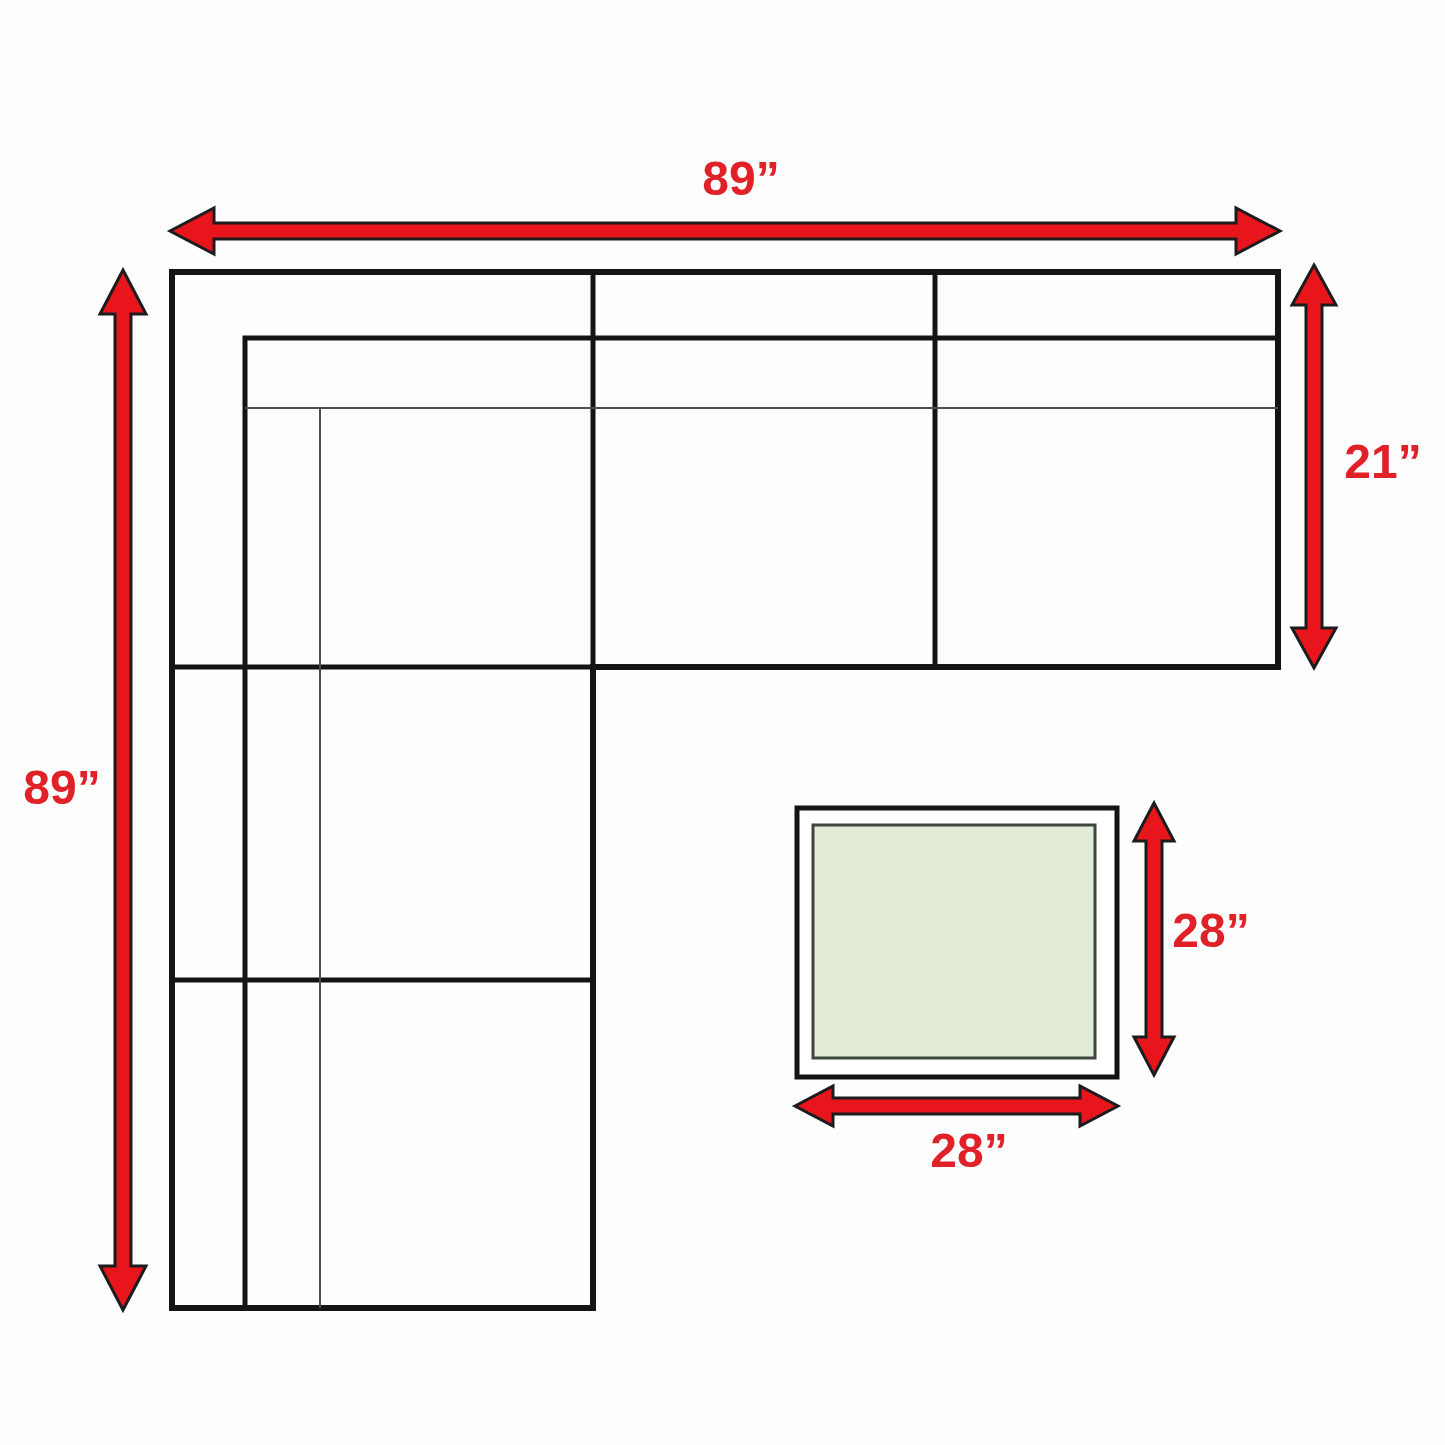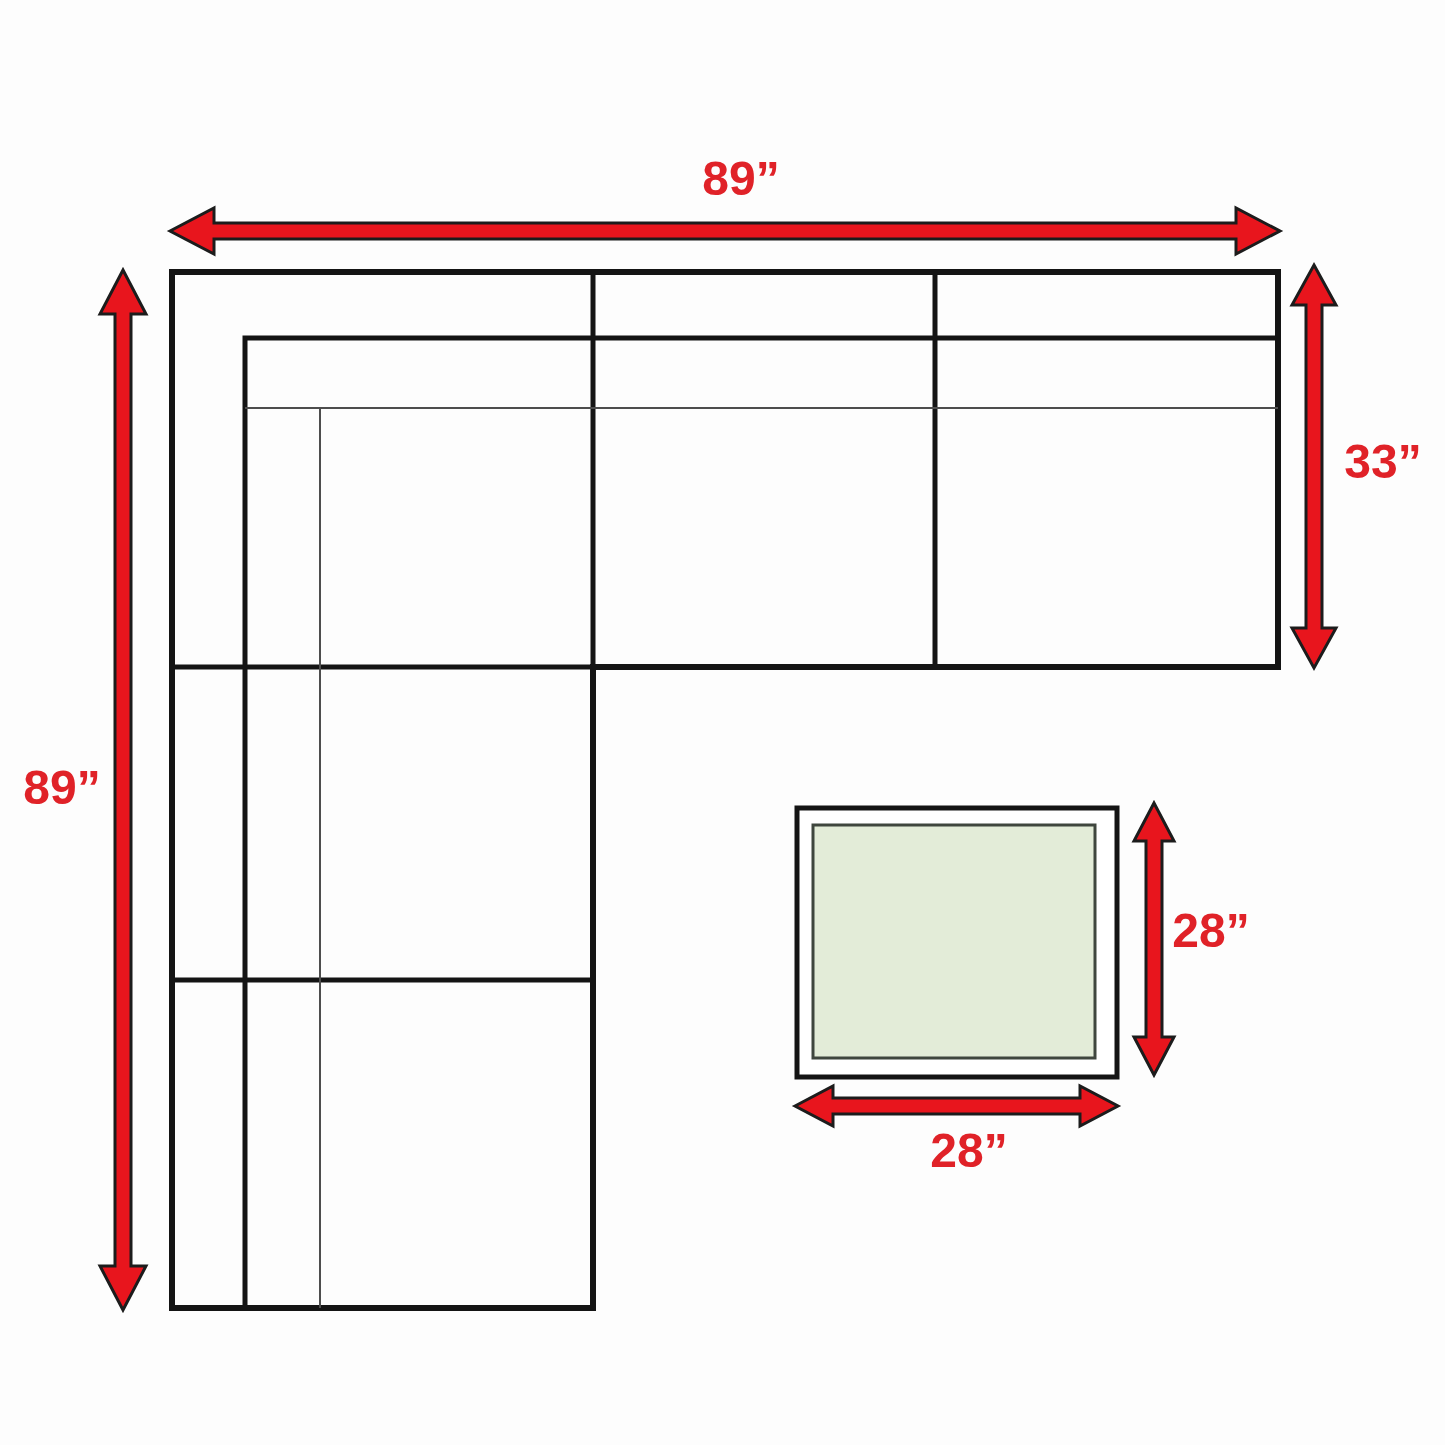--- a/index.html
+++ b/index.html
@@ -62,19 +62,19 @@
 
     <path d="M 1154 803 L 1174 841 L 1162 841 L 1162 1037 L 1174 1037 L 1154 1075 L 1134 1037 L 1146 1037 L 1146 841 L 1134 841 Z" stroke-width="3" stroke-linejoin="miter" fill="#e8151d" stroke="#1c1c1c"></path>
 
     <path d="M 795 1106 L 833 1086 L 833 1098 L 1080 1098 L 1080 1086 L 1118 1106 L 1080 1126 L 1080 1114 L 833 1114 L 833 1126 Z" stroke-width="3" stroke-linejoin="miter" fill="#e8151d" stroke="#1c1c1c"></path>
   </svg>
 
   <div class="dim-label" style="left:741px; top:179px;">89”</div>
 
   <div class="dim-label" style="left:62px; top:788px;">89”</div>
 
-  <div class="dim-label" style="left:1383px; top:462px;">33”</div>
+  <div class="dim-label" style="left:1383px; top:462px;">21”</div>
 
   <div class="dim-label" style="left:1211px; top:931px;">28”</div>
 
   <div class="dim-label" style="left:969px; top:1151px;">28”</div>
 
 </div>
 
 </body></html>

